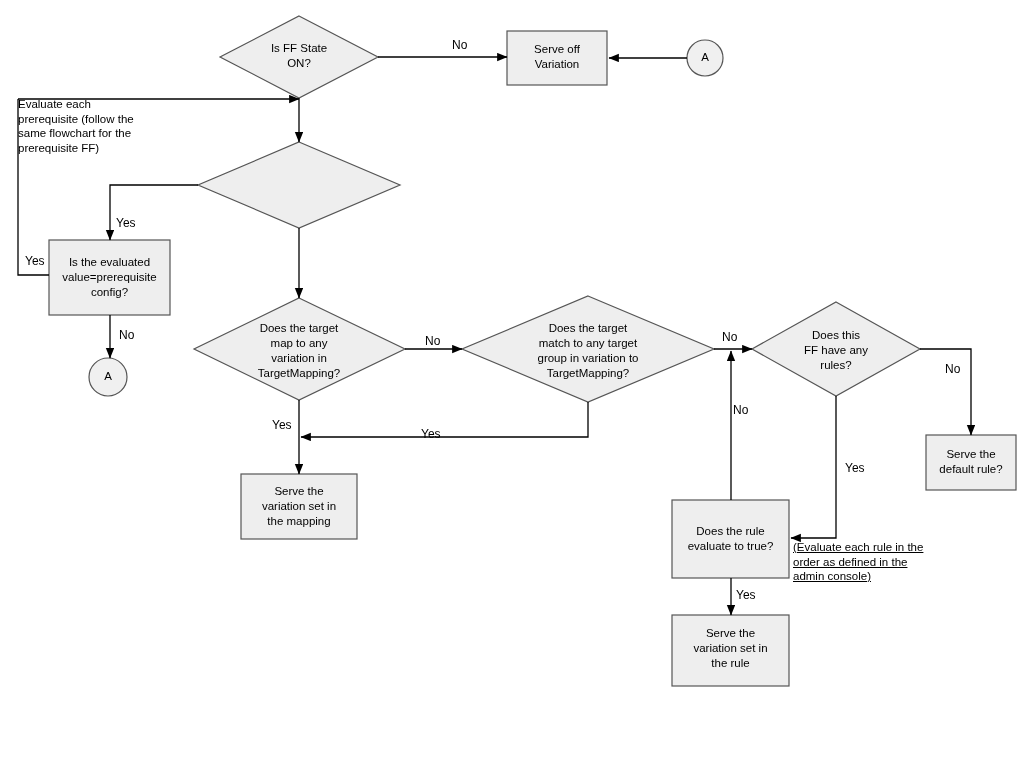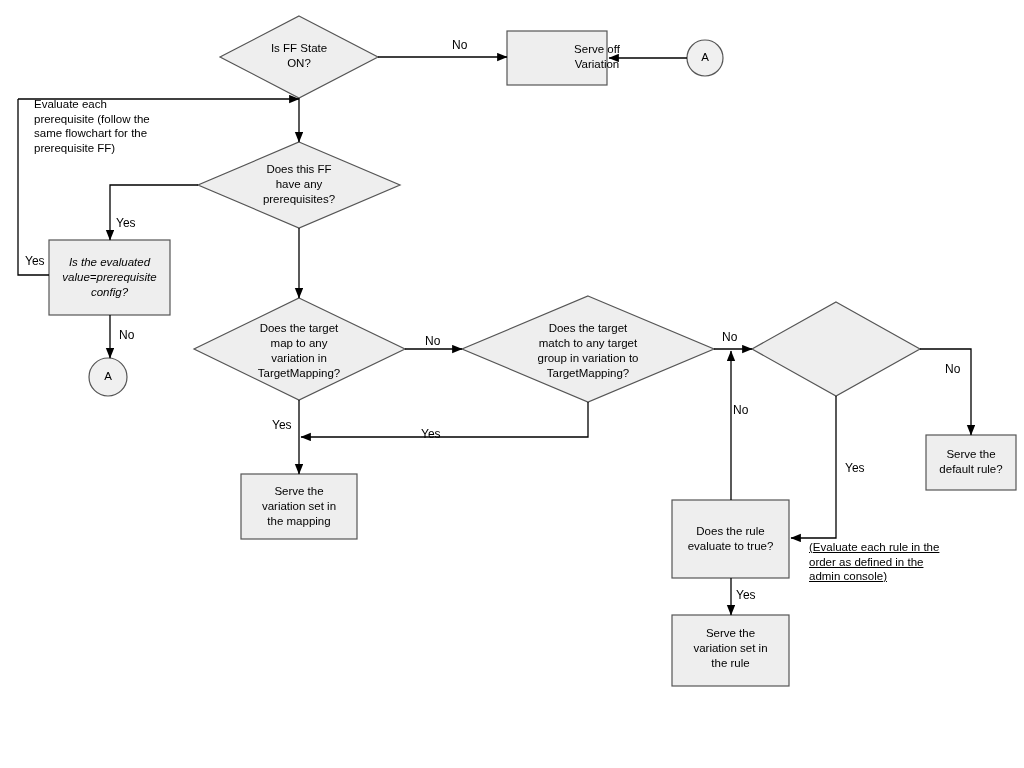--- a/index.html
+++ b/index.html
@@ -57,21 +57,20 @@
     color: #000000;
     white-space: nowrap;
   }
   .note-text {
     position: absolute;
     font-size: 11.5px;
     line-height: 14.5px;
     color: #000000;
     white-space: pre-line;
     text-align: left;
-    padding-left: 16px;
   }
   .circle-label {
     position: absolute;
     text-align: center;
     font-size: 11.5px;
     color: #000000;
   }
 </style>
 </head>
 <body>
@@ -159,45 +158,45 @@
      rule true box --&gt;
     <path class="conn" marker-end="url(#arrow)" d="M836,396 L836,538 L791,538"></path>
 
      serve rule --&gt;
     <path class="conn" marker-end="url(#arrow)" d="M731,578 L731,615"></path>
   </svg>
 
   <div class="node-text" style="left:229px; top:41px; width:140px;">Is FF State
 ON?</div>
 
-  <div class="node-text" style="left:507px; top:42px; width:100px;margin-left:40px;">Serve off
+  <div class="node-text" style="left:507px; top:42px; width:100px;">Serve off
 Variation</div>
 
   <div class="circle-label" style="left:685px; top:51px; width:40px;">A</div>
 
-  <div class="node-text" style="left:229px; top:162px; width:140px;">Does this FF
-have any
-prerequisites?</div>
-
-  <div class="node-text" style="left:50px; top:255px; width:119px;font-style:italic;">Is the evaluated
+
+  <div class="node-text" style="left:50px; top:255px; width:119px;">Is the evaluated
 value=prerequisite
 config?</div>
 
   <div class="circle-label" style="left:88px; top:370px; width:40px;">A</div>
 
   <div class="node-text" style="left:229px; top:321px; width:140px;">Does the target
 map to any
 variation in
 TargetMapping?</div>
 
   <div class="node-text" style="left:498px; top:321px; width:180px;">Does the target
 match to any target
 group in variation to
 TargetMapping?</div>
 
+  <div class="node-text" style="left:781px; top:328px; width:110px;">Does this
+FF have any
+rules?</div>
 
   <div class="node-text" style="left:241px; top:484px; width:116px;">Serve the
 variation set in
 the mapping</div>
 
   <div class="node-text" style="left:926px; top:447px; width:90px;">Serve the
 default rule?</div>
 
   <div class="node-text" style="left:672px; top:524px; width:117px;text-align:center;">Does the rule
 evaluate to true?</div>

